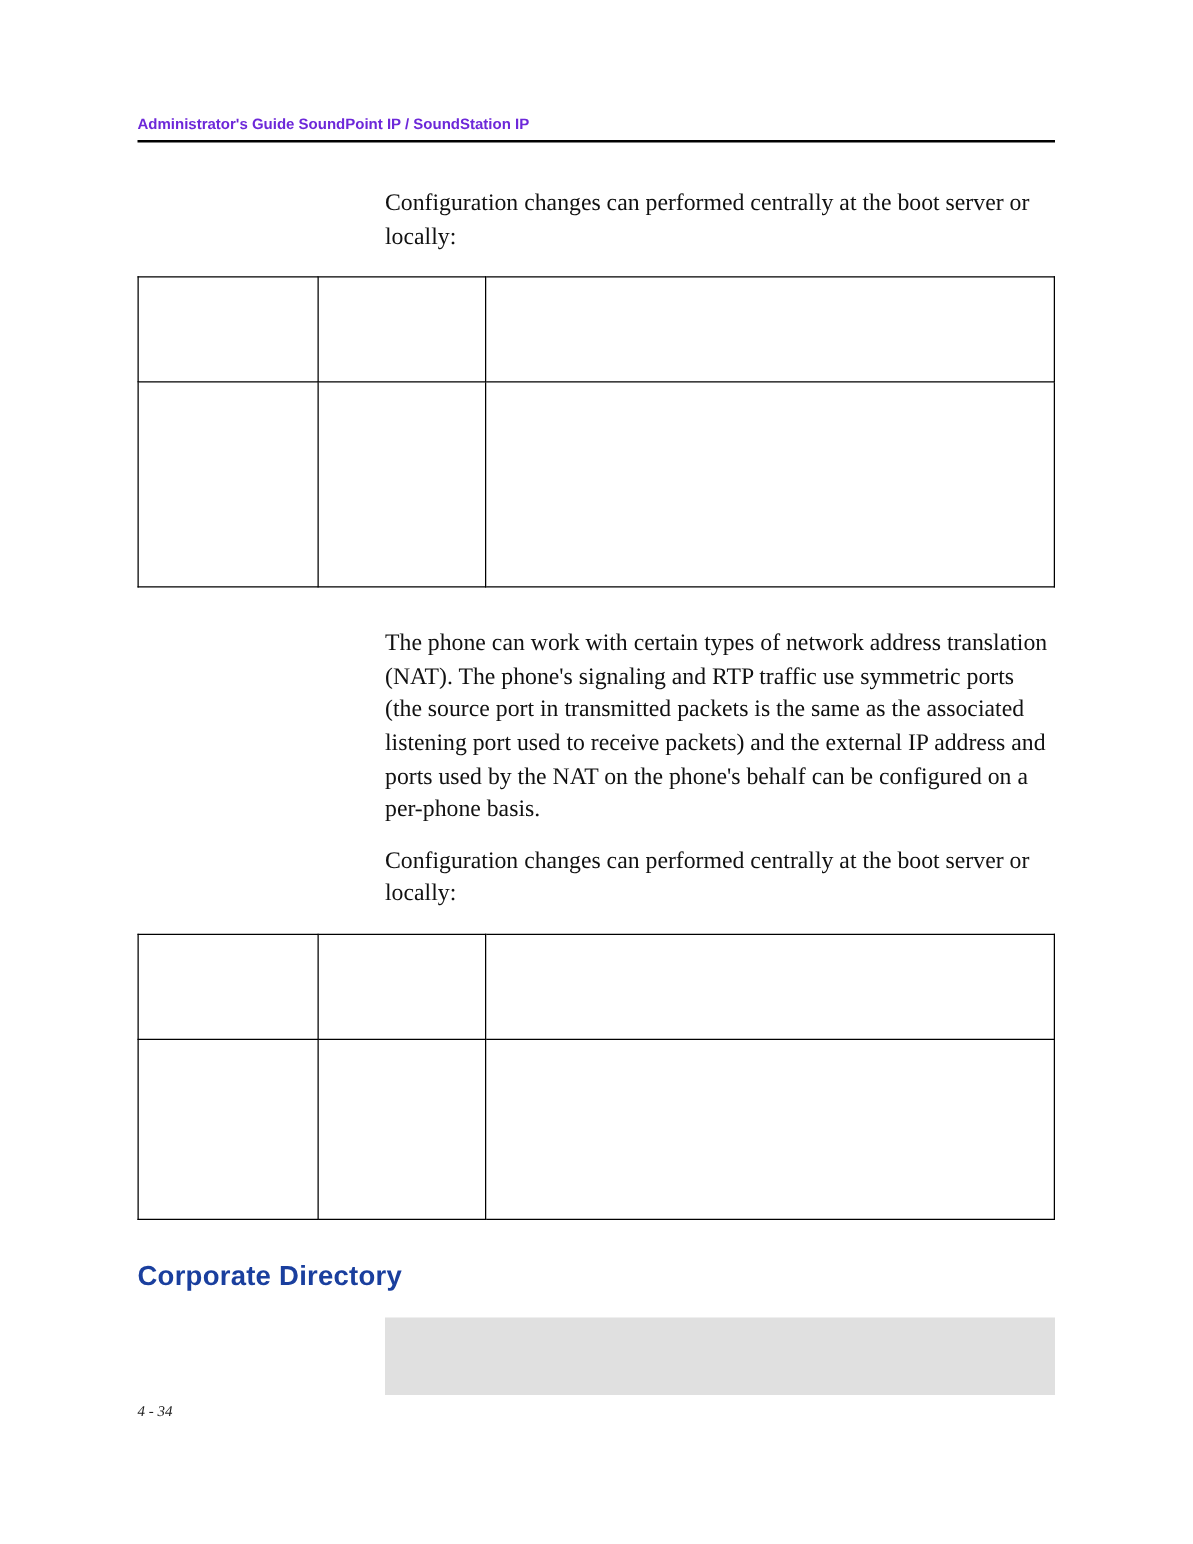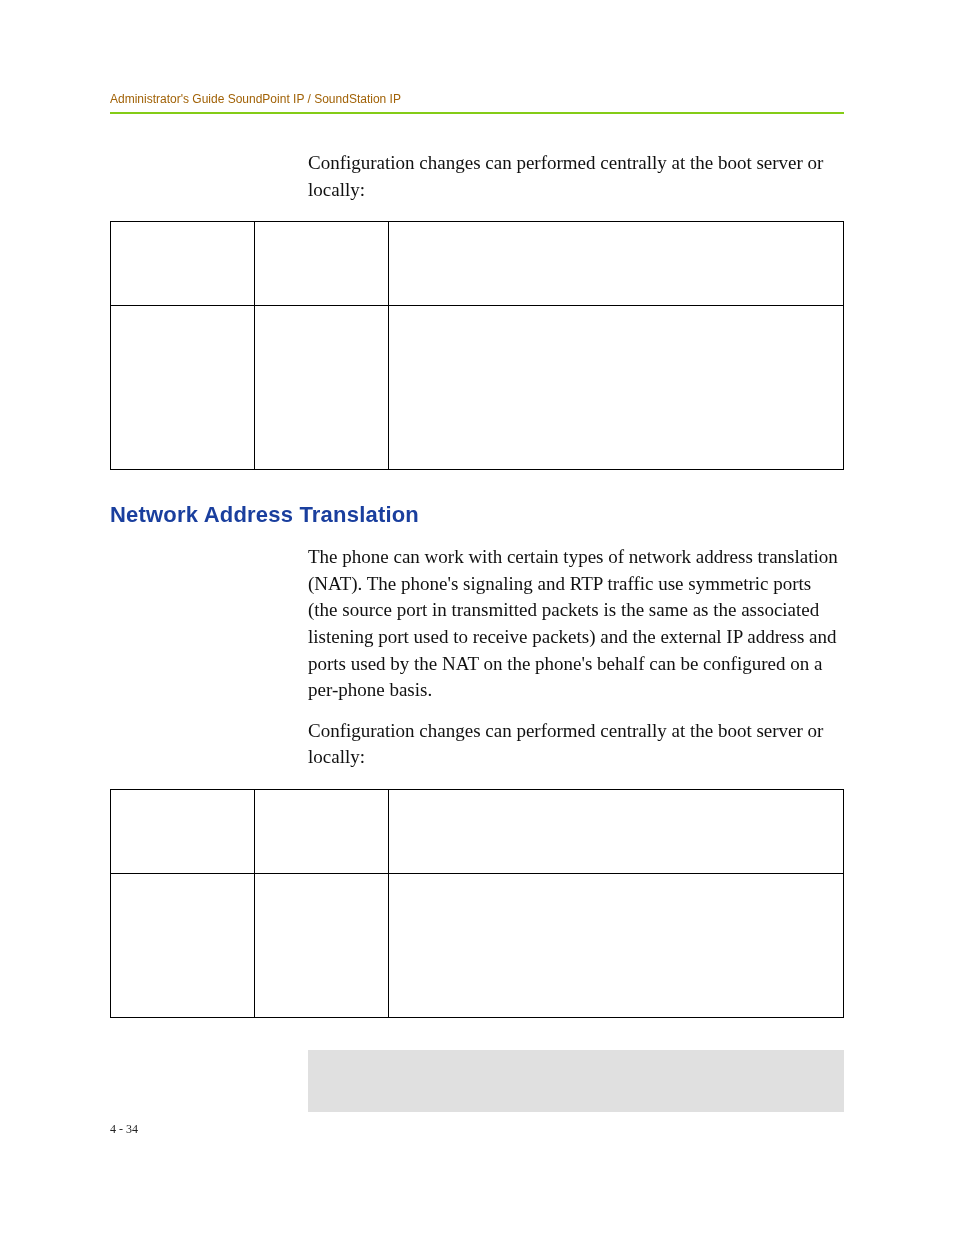--- a/index.html
+++ b/index.html
@@ -10,24 +10,25 @@
     position: relative;
     font-family: Georgia, 'Times New Roman', serif;
     color: #000;
   }
   .page {
     padding: 92px 110px 0 110px;
   }
   .running-header {
     font-family: Arial, Helvetica, sans-serif;
     font-size: 12px;
-    color: #a16207;
+    color: #6d28d9;
     padding-bottom: 6px;
-    border-bottom: 2px solid #84cc16;
+    border-bottom: 2px solid #000000;
     margin-bottom: 36px;
+    font-weight: bold;
   }
   .body-text {
     font-size: 19px;
     line-height: 1.4;
     margin-left: 198px;
     margin-bottom: 14px;
     color: #111;
   }
   .config-table {
     width: 100%;
@@ -60,20 +61,21 @@
     height: 62px;
     margin-top: 20px;
   }
   .page-footer {
     position: absolute;
     left: 110px;
     bottom: 98px;
     font-family: Georgia, 'Times New Roman', serif;
     font-size: 12px;
     color: #222;
+    font-style: italic;
   }
 </style>
 </head>
 <body>
 
 <div class="page">
 
   <div class="running-header">Administrator's Guide SoundPoint IP / SoundStation IP</div>
 
   <p class="body-text">Configuration changes can performed centrally at the boot server or locally:</p>
@@ -86,38 +88,38 @@
       <td class="col3"></td>
     </tr>
     <tr class="t1-r2">
       <td class="col1"></td>
       <td class="col2"></td>
       <td class="col3"></td>
     </tr>
   </tbody>
     </table>
 
-  <h2 class="section-heading">Network Address Translation</h2>
 
   <p class="body-text">The phone can work with certain types of network address translation (NAT). The phone's signaling and RTP traffic use symmetric ports (the source port in transmitted packets is the same as the associated listening port used to receive packets) and the external IP address and ports used by the NAT on the phone's behalf can be configured on a per-phone basis.</p>
   <p class="body-text">Configuration changes can performed centrally at the boot server or locally:</p>
 
   <table class="config-table">
     <tbody>
         <tr class="t2-r1">
       <td class="col1"></td>
       <td class="col2"></td>
       <td class="col3"></td>
     </tr>
     <tr class="t2-r2">
       <td class="col1"></td>
       <td class="col2"></td>
       <td class="col3"></td>
     </tr>
   </tbody>
     </table>
 
+  <h2 class="section-heading">Corporate Directory</h2>
 
   <div class="callout-box"></div>
 
 </div>
 
 <div class="page-footer">4 - 34</div>
 
 </body></html>

